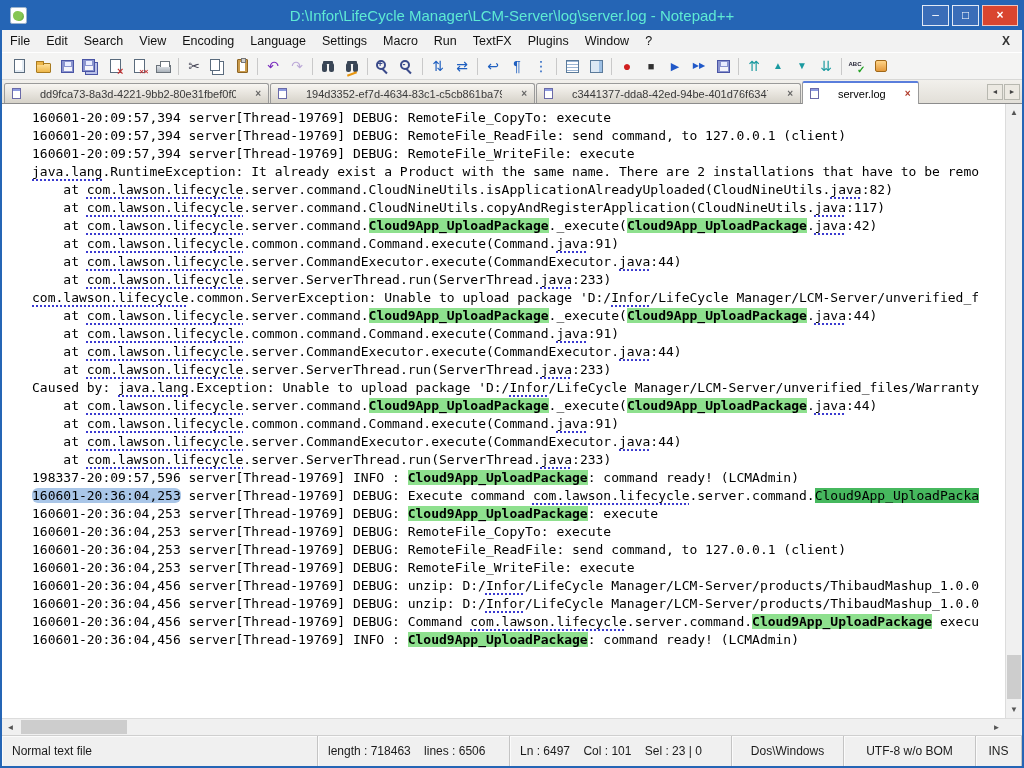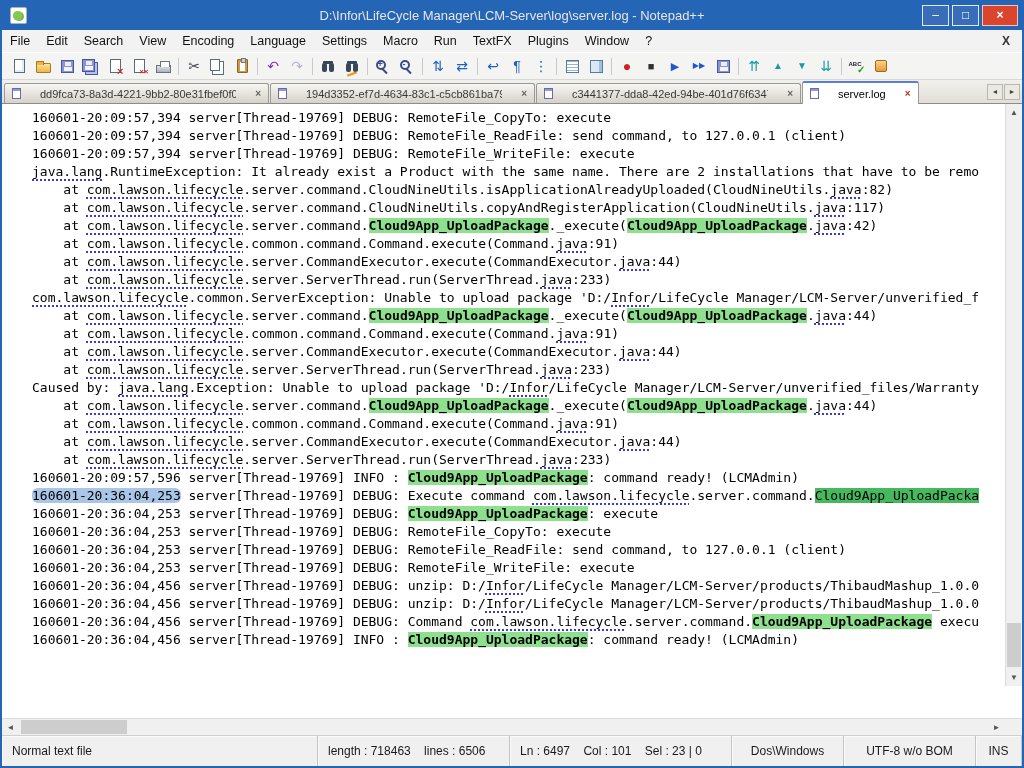--- a/index.html
+++ b/index.html
@@ -10,21 +10,21 @@
             border:2px solid var(--titlebar); border-top:none; background:#f0f0f0; }
 
   
   .titlebar { height:30px; background:var(--titlebar); display:flex; align-items:center;
               position:relative; flex:0 0 auto; padding:0 4px; }
   .npp-icon { width:17px; height:17px; background:#fff; border:1px solid #9db4cc; border-radius:2px;
               margin-left:4px; position:relative; flex:0 0 auto; }
   .npp-icon::after { content:""; position:absolute; inset:3px 2px 2px 2px;
               background:radial-gradient(circle at 30% 40%, #86c653 55%, #4e9a2e);
               border-radius:45% 60% 50% 55%; }
-  .title-text { position:absolute; left:0; right:0; text-align:center; color:#e5e5e5; font-size:13px; }
+  .title-text { position:absolute; left:0; right:0; text-align:center; color:#5eead4; font-size:15px; }
   .winbtns { margin-left:auto; display:flex; align-items:center; z-index:2; }
   .winbtn { height:21px; width:27px; margin-left:3px; display:flex; align-items:center; justify-content:center;
             color:#fff; font-size:12px; border:1px solid rgba(255,255,255,.85); background:#3a6db8; cursor:default; }
   .winbtn.close { width:36px; background:#d9452f; border-color:#f2c4ba; font-weight:bold; }
 
   
   .menubar { height:22px; background:#f2f2f2; display:flex; align-items:center; flex:0 0 auto;
              font-size:12.5px; color:#111; }
   .mitem { padding:2px 8px; }
   .menubar-close { margin-left:auto; padding:0 12px; font-weight:bold; color:#333; font-size:12px; }
@@ -76,21 +76,21 @@
   .tab.active { background:#fff; height:23px; margin-bottom:-1px; color:#000; border-top:2px solid #5a7edc; }
   .tabicon { width:9px; height:11px; background:#fff; border:1px solid #6a6aa8; box-shadow:inset 0 2px 0 #8c9ae0; flex:0 0 auto; }
   .tablabel { white-space:nowrap; overflow:hidden; }
   .tabx { font-size:10px; color:#666; font-weight:bold; }
   .tab.active .tabx { color:#b03a2a; }
   .tabscroll { margin-left:auto; display:flex; align-items:center; height:100%; padding-right:2px; }
   .tabscroll-btn { width:16px; height:16px; display:flex; align-items:center; justify-content:center;
                    font-size:7px; color:#444; border:1px solid #b8b8b0; background:#ece9e2; margin-left:1px; }
 
   
-  .main { flex:1; display:flex; flex-direction:column; min-height:0; background:#fff;gap:32px; }
+  .main { flex:1; display:flex; flex-direction:column; min-height:0; background:#fff; }
   .editor-row { flex:1; display:flex; min-height:0; }
   .editor { flex:1; overflow:hidden; background:#fff; padding:5px 0 0 30px;
             font:13px/18px "DejaVu Sans Mono","Liberation Mono",monospace; color:#000; }
   .line { white-space:pre; height:18px; }
   .seg-g { background:var(--highlight-green);font-weight:bold; }
   .seg-s { background:var(--selection-green); }
   .seg-b { background:var(--selection-blue);border-radius:6px; }
   .seg-u { text-decoration:underline dotted 1.5px #3a3ad0; text-underline-offset:3px; }
 
   
@@ -310,21 +310,21 @@
           <div class="line"><span class="seg-u">com.lawson.lifecycle</span><span class="seg-p">.common.ServerException: Unable to upload package 'D:/</span><span class="seg-u">Infor</span><span class="seg-p">/LifeCycle Manager/LCM-Server/unverified_f</span></div>
           <div class="line"><span class="seg-p">    at </span><span class="seg-u">com.lawson.lifecycle</span><span class="seg-p">.server.command.</span><span class="seg-g">Cloud9App_UploadPackage</span><span class="seg-p">._execute(</span><span class="seg-g">Cloud9App_UploadPackage</span><span class="seg-p">.</span><span class="seg-u">java</span><span class="seg-p">:44)</span></div>
           <div class="line"><span class="seg-p">    at </span><span class="seg-u">com.lawson.lifecycle</span><span class="seg-p">.common.command.Command.execute(Command.</span><span class="seg-u">java</span><span class="seg-p">:91)</span></div>
           <div class="line"><span class="seg-p">    at </span><span class="seg-u">com.lawson.lifecycle</span><span class="seg-p">.server.CommandExecutor.execute(CommandExecutor.</span><span class="seg-u">java</span><span class="seg-p">:44)</span></div>
           <div class="line"><span class="seg-p">    at </span><span class="seg-u">com.lawson.lifecycle</span><span class="seg-p">.server.ServerThread.run(ServerThread.</span><span class="seg-u">java</span><span class="seg-p">:233)</span></div>
           <div class="line"><span class="seg-p">Caused by: </span><span class="seg-u">java.lang</span><span class="seg-p">.Exception: Unable to upload package 'D:/</span><span class="seg-u">Infor</span><span class="seg-p">/LifeCycle Manager/LCM-Server/unverified_files/Warranty</span></div>
           <div class="line"><span class="seg-p">    at </span><span class="seg-u">com.lawson.lifecycle</span><span class="seg-p">.server.command.</span><span class="seg-g">Cloud9App_UploadPackage</span><span class="seg-p">._execute(</span><span class="seg-g">Cloud9App_UploadPackage</span><span class="seg-p">.</span><span class="seg-u">java</span><span class="seg-p">:44)</span></div>
           <div class="line"><span class="seg-p">    at </span><span class="seg-u">com.lawson.lifecycle</span><span class="seg-p">.common.command.Command.execute(Command.</span><span class="seg-u">java</span><span class="seg-p">:91)</span></div>
           <div class="line"><span class="seg-p">    at </span><span class="seg-u">com.lawson.lifecycle</span><span class="seg-p">.server.CommandExecutor.execute(CommandExecutor.</span><span class="seg-u">java</span><span class="seg-p">:44)</span></div>
           <div class="line"><span class="seg-p">    at </span><span class="seg-u">com.lawson.lifecycle</span><span class="seg-p">.server.ServerThread.run(ServerThread.</span><span class="seg-u">java</span><span class="seg-p">:233)</span></div>
-          <div class="line"><span class="seg-p">160601-20:09:57,596 server[Thread-19769] INFO : </span><span class="seg-g">Cloud9App_UploadPackage</span><span class="seg-p">: command ready! (LCMAdmin)</span></div>
+          <div class="line"><span class="seg-p">198337-20:09:57,596 server[Thread-19769] INFO : </span><span class="seg-g">Cloud9App_UploadPackage</span><span class="seg-p">: command ready! (LCMAdmin)</span></div>
           <div class="line"><span class="seg-b">160601-20:36:04,253</span><span class="seg-p"> server[Thread-19769] DEBUG: Execute command </span><span class="seg-u">com.lawson.lifecycle</span><span class="seg-p">.server.command.</span><span class="seg-s">Cloud9App_UploadPacka</span></div>
           <div class="line"><span class="seg-p">160601-20:36:04,253 server[Thread-19769] DEBUG: </span><span class="seg-g">Cloud9App_UploadPackage</span><span class="seg-p">: execute</span></div>
           <div class="line"><span class="seg-p">160601-20:36:04,253 server[Thread-19769] DEBUG: RemoteFile_CopyTo: execute</span></div>
           <div class="line"><span class="seg-p">160601-20:36:04,253 server[Thread-19769] DEBUG: RemoteFile_ReadFile: send command, to 127.0.0.1 (client)</span></div>
           <div class="line"><span class="seg-p">160601-20:36:04,253 server[Thread-19769] DEBUG: RemoteFile_WriteFile: execute</span></div>
           <div class="line"><span class="seg-p">160601-20:36:04,456 server[Thread-19769] DEBUG: unzip: D:/</span><span class="seg-u">Infor</span><span class="seg-p">/LifeCycle Manager/LCM-Server/products/ThibaudMashup_1.0.0</span></div>
           <div class="line"><span class="seg-p">160601-20:36:04,456 server[Thread-19769] DEBUG: unzip: D:/</span><span class="seg-u">Infor</span><span class="seg-p">/LifeCycle Manager/LCM-Server/products/ThibaudMashup_1.0.0</span></div>
           <div class="line"><span class="seg-p">160601-20:36:04,456 server[Thread-19769] DEBUG: Command </span><span class="seg-u">com.lawson.lifecycle</span><span class="seg-p">.server.command.</span><span class="seg-g">Cloud9App_UploadPackage</span><span class="seg-p"> execu</span></div>
           <div class="line"><span class="seg-p">160601-20:36:04,456 server[Thread-19769] INFO : </span><span class="seg-g">Cloud9App_UploadPackage</span><span class="seg-p">: command ready! (LCMAdmin)</span></div>
         </div>

